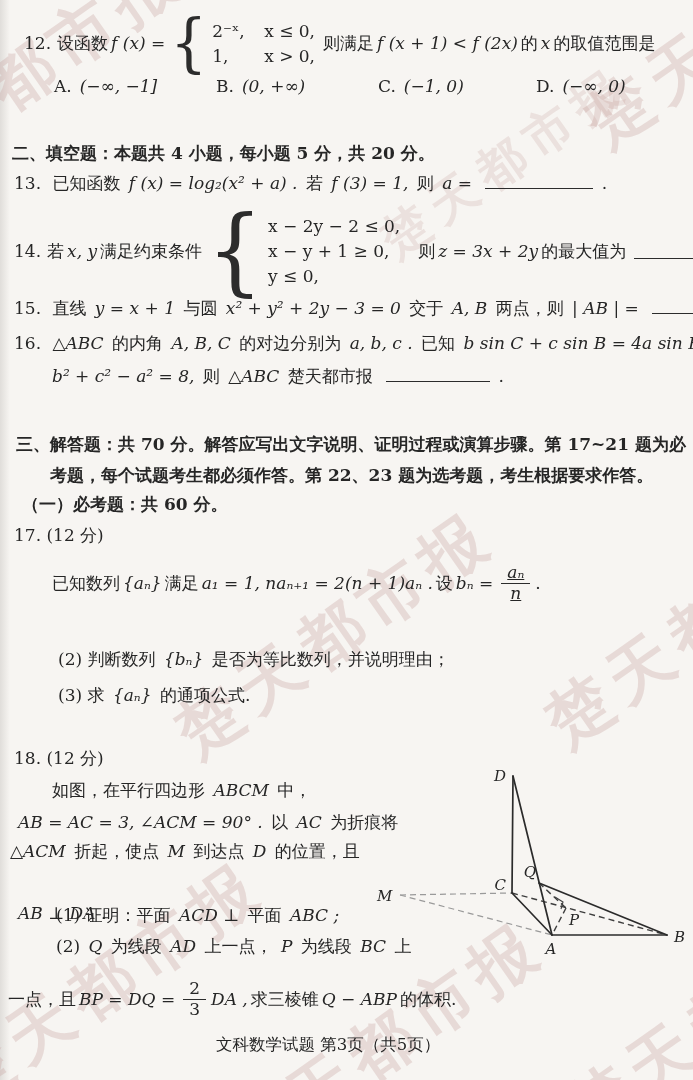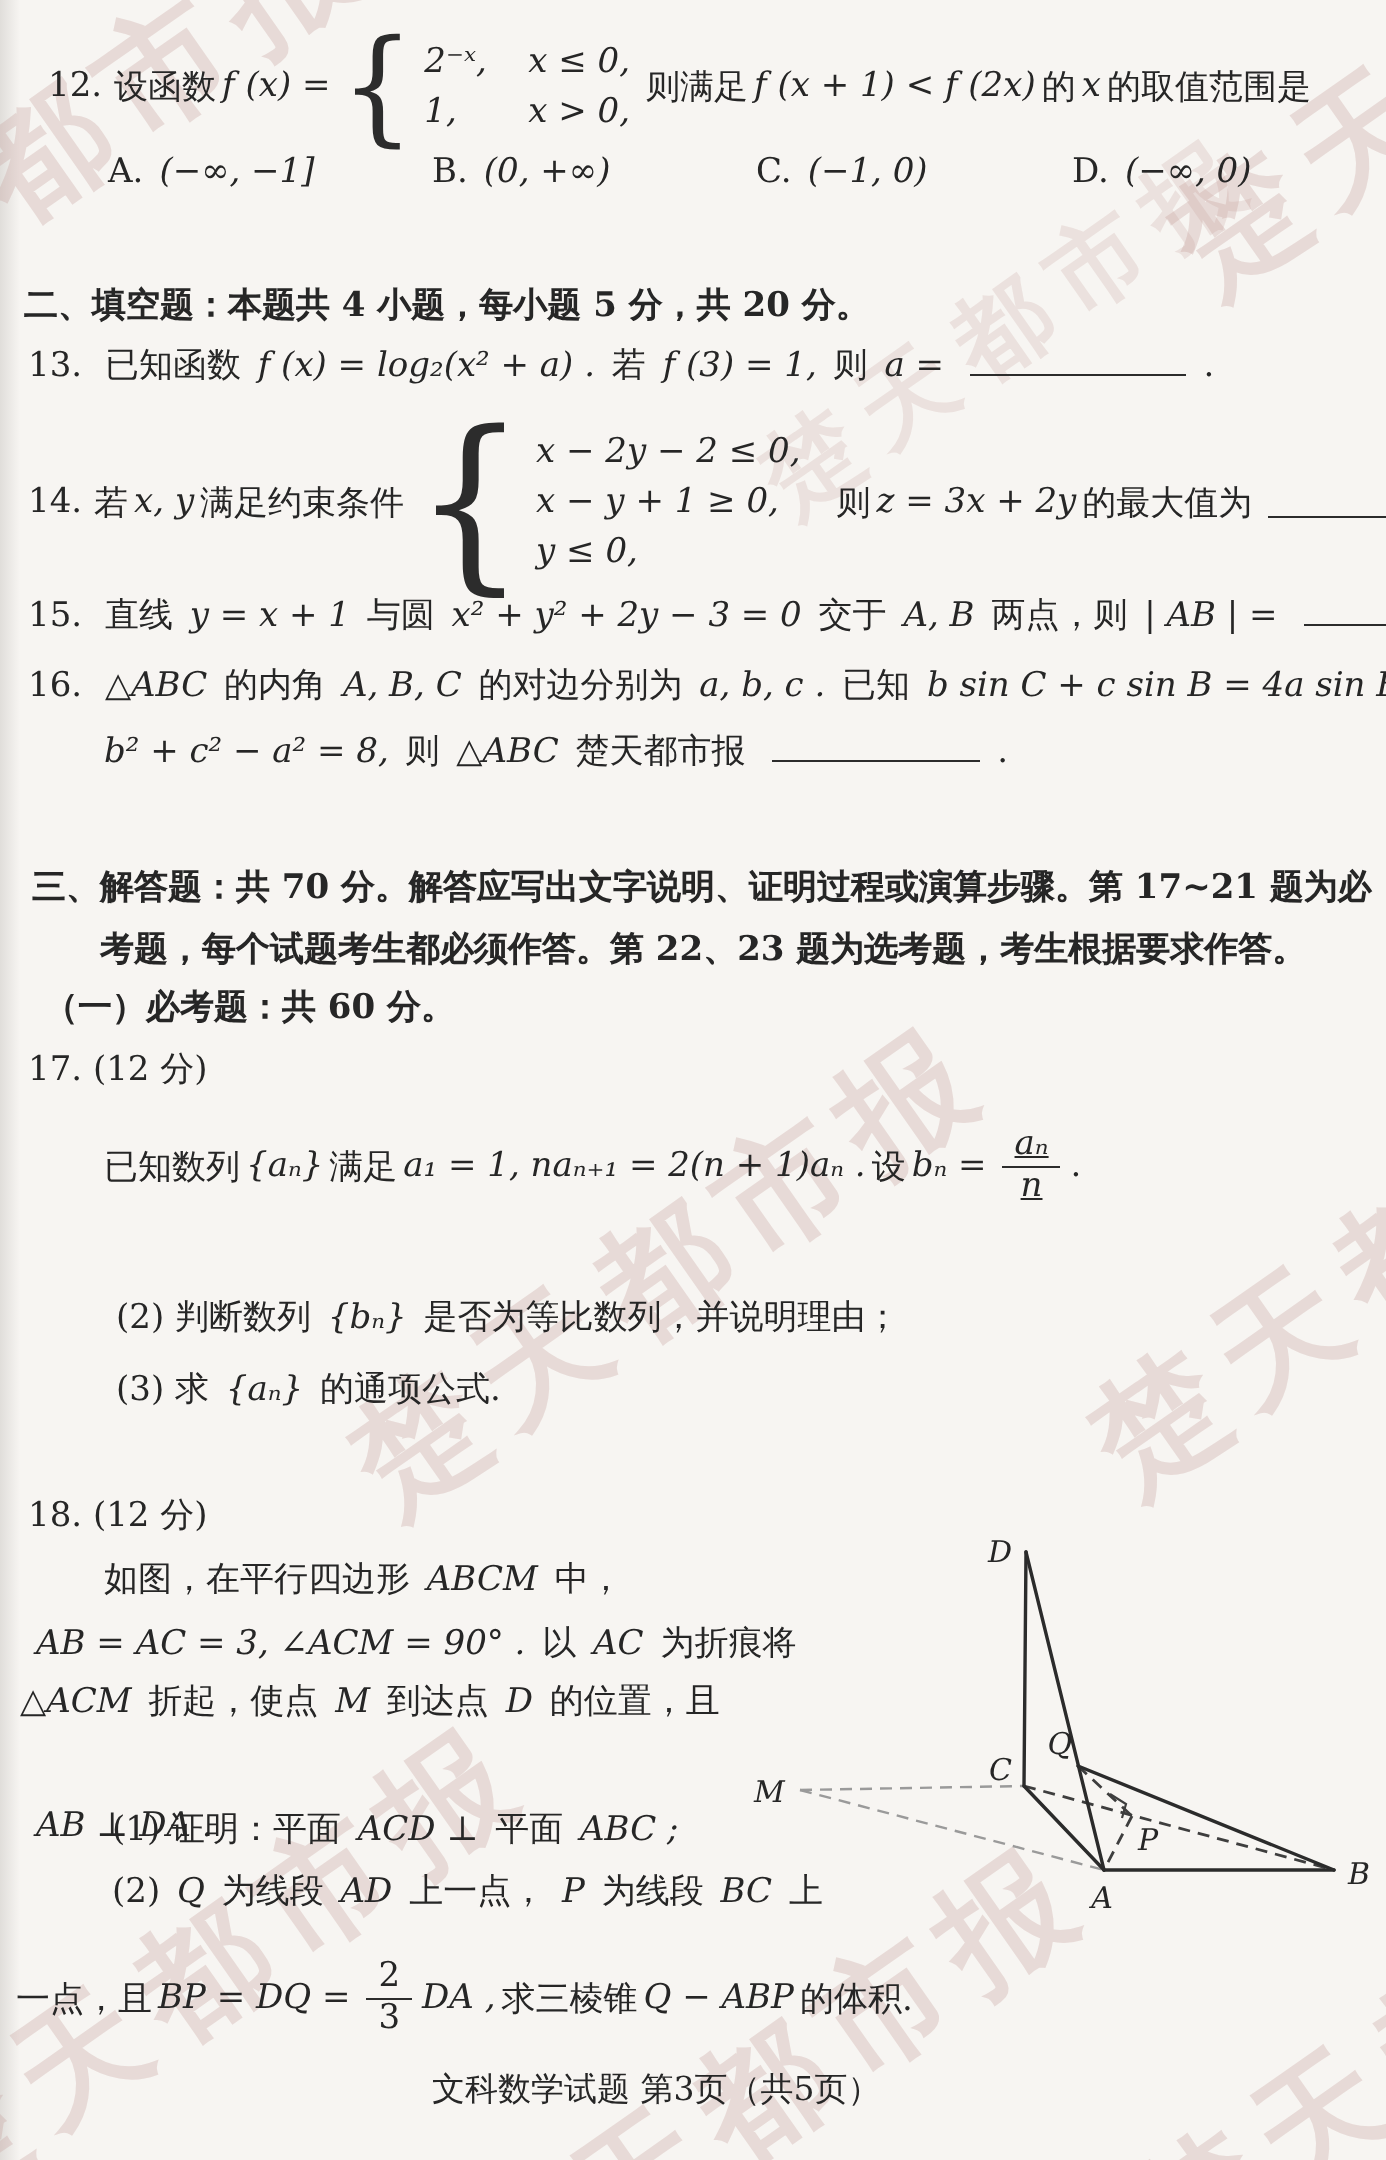--- a/index.html
+++ b/index.html
@@ -19,21 +19,21 @@
   .rowline{position:absolute;display:flex;align-items:center;white-space:nowrap;}
   .bold{font-weight:bold;text-align:center;}
   .t{font-style:normal;margin-right:3px;}
   .m{font-style:italic;margin-right:3px;}
   .num{font-style:normal;margin-right:6px;}
   .blank{display:inline-block;width:108px;height:15px;border-bottom:1.5px solid #2c2c2c;margin:0 3px 0 5px;}
   .brace{font-style:normal;line-height:1;font-family:"DejaVu Serif",serif;transform:scaleY(1.08);margin:0 5px 0 2px;color:#2c2c2c;}
   .b2{font-size:58px;}
   .b3{font-size:88px;}
   .case-rows{display:inline-flex;flex-direction:column;gap:5px;}
-  .case-row{display:flex;font-style:italic;}
+  .case-row{display:flex;}
   .case-e{min-width:52px;}
   .frac{display:inline-block;text-align:center;vertical-align:middle;line-height:1.15;margin:0 5px;}
   .frac.it{font-style:italic;text-decoration:underline;}
   .frac .fnum{display:block;padding:0 6px;}
   .frac .fden{display:block;border-top:1.5px solid #2c2c2c;padding:0 6px;}
   .opt{position:absolute;white-space:nowrap;}
   .opt .lab{margin-right:8px;}
   .wm{
     position:absolute;color:rgba(196,156,152,0.30);font-weight:bold;
     font-size:64px;letter-spacing:10px;white-space:nowrap;

